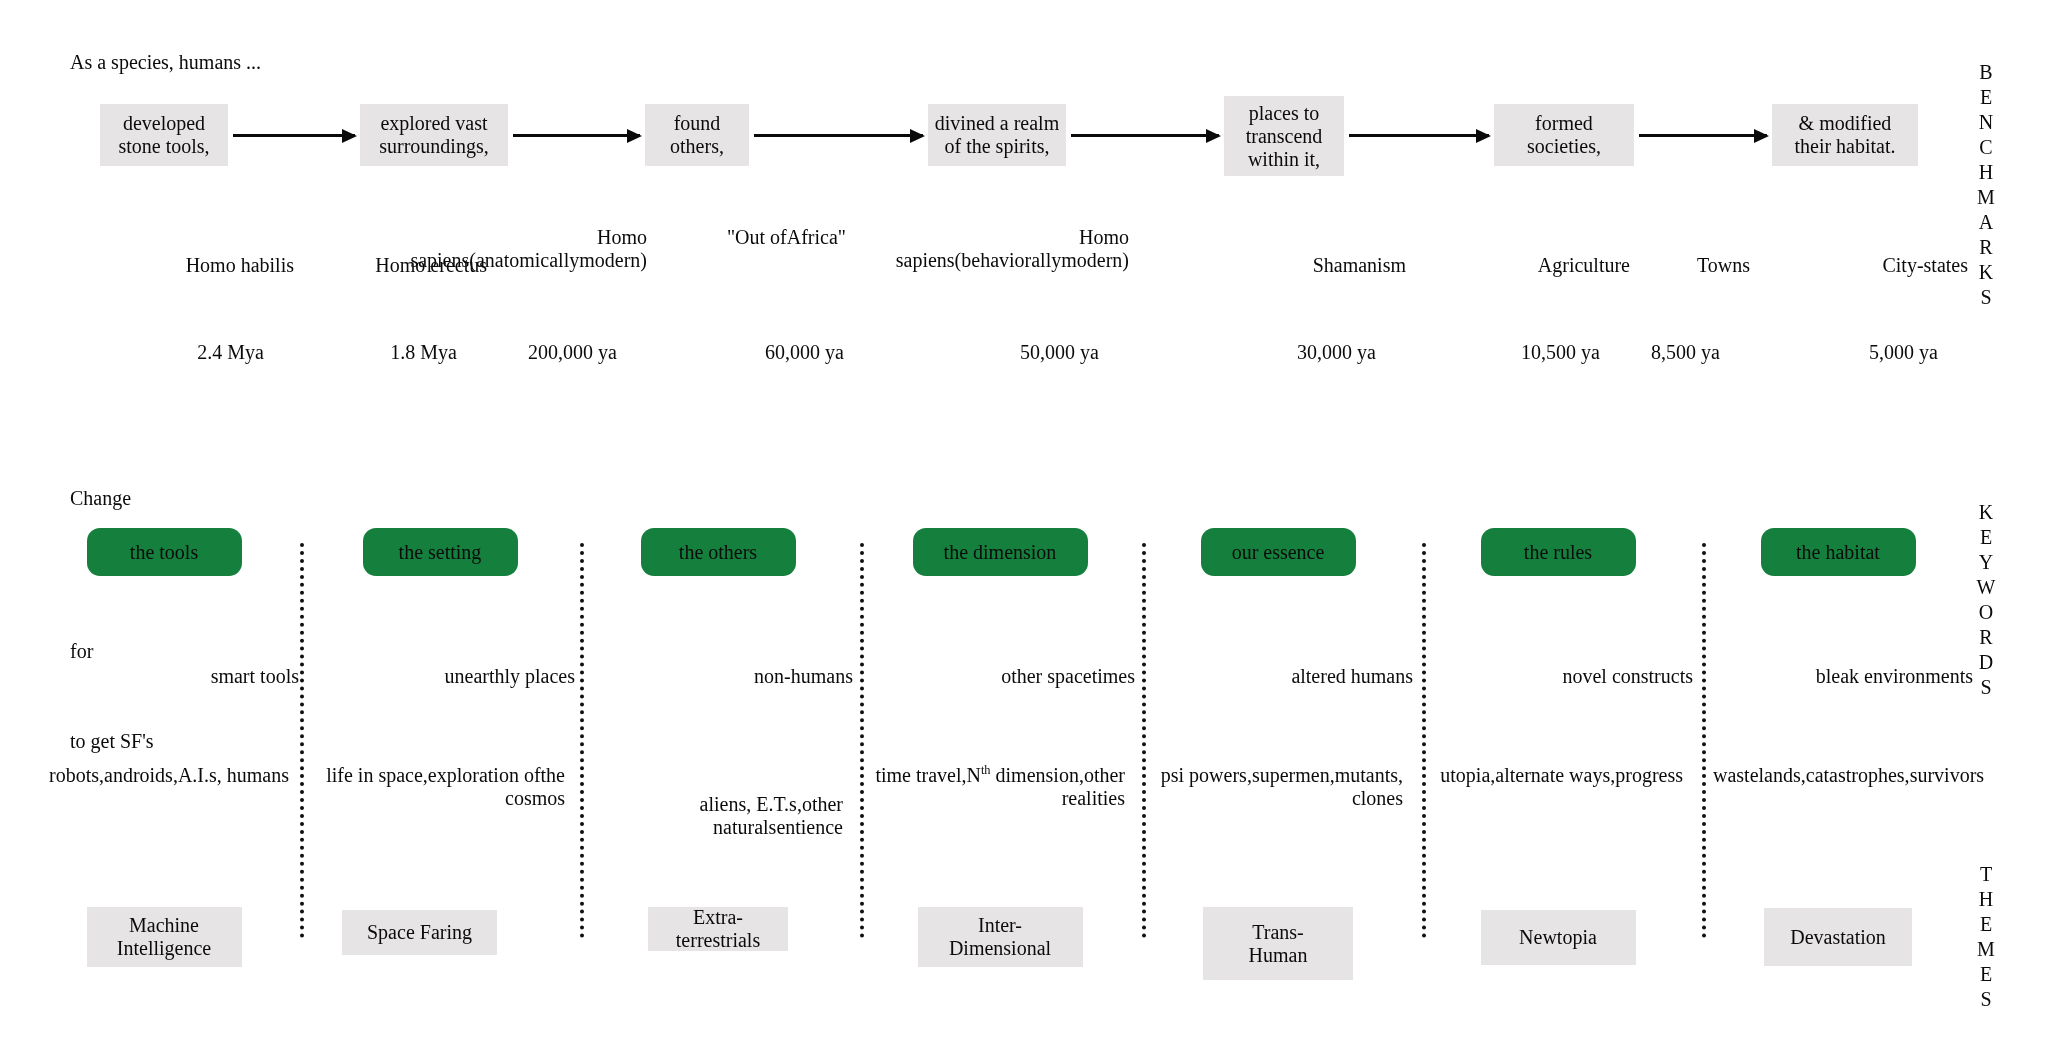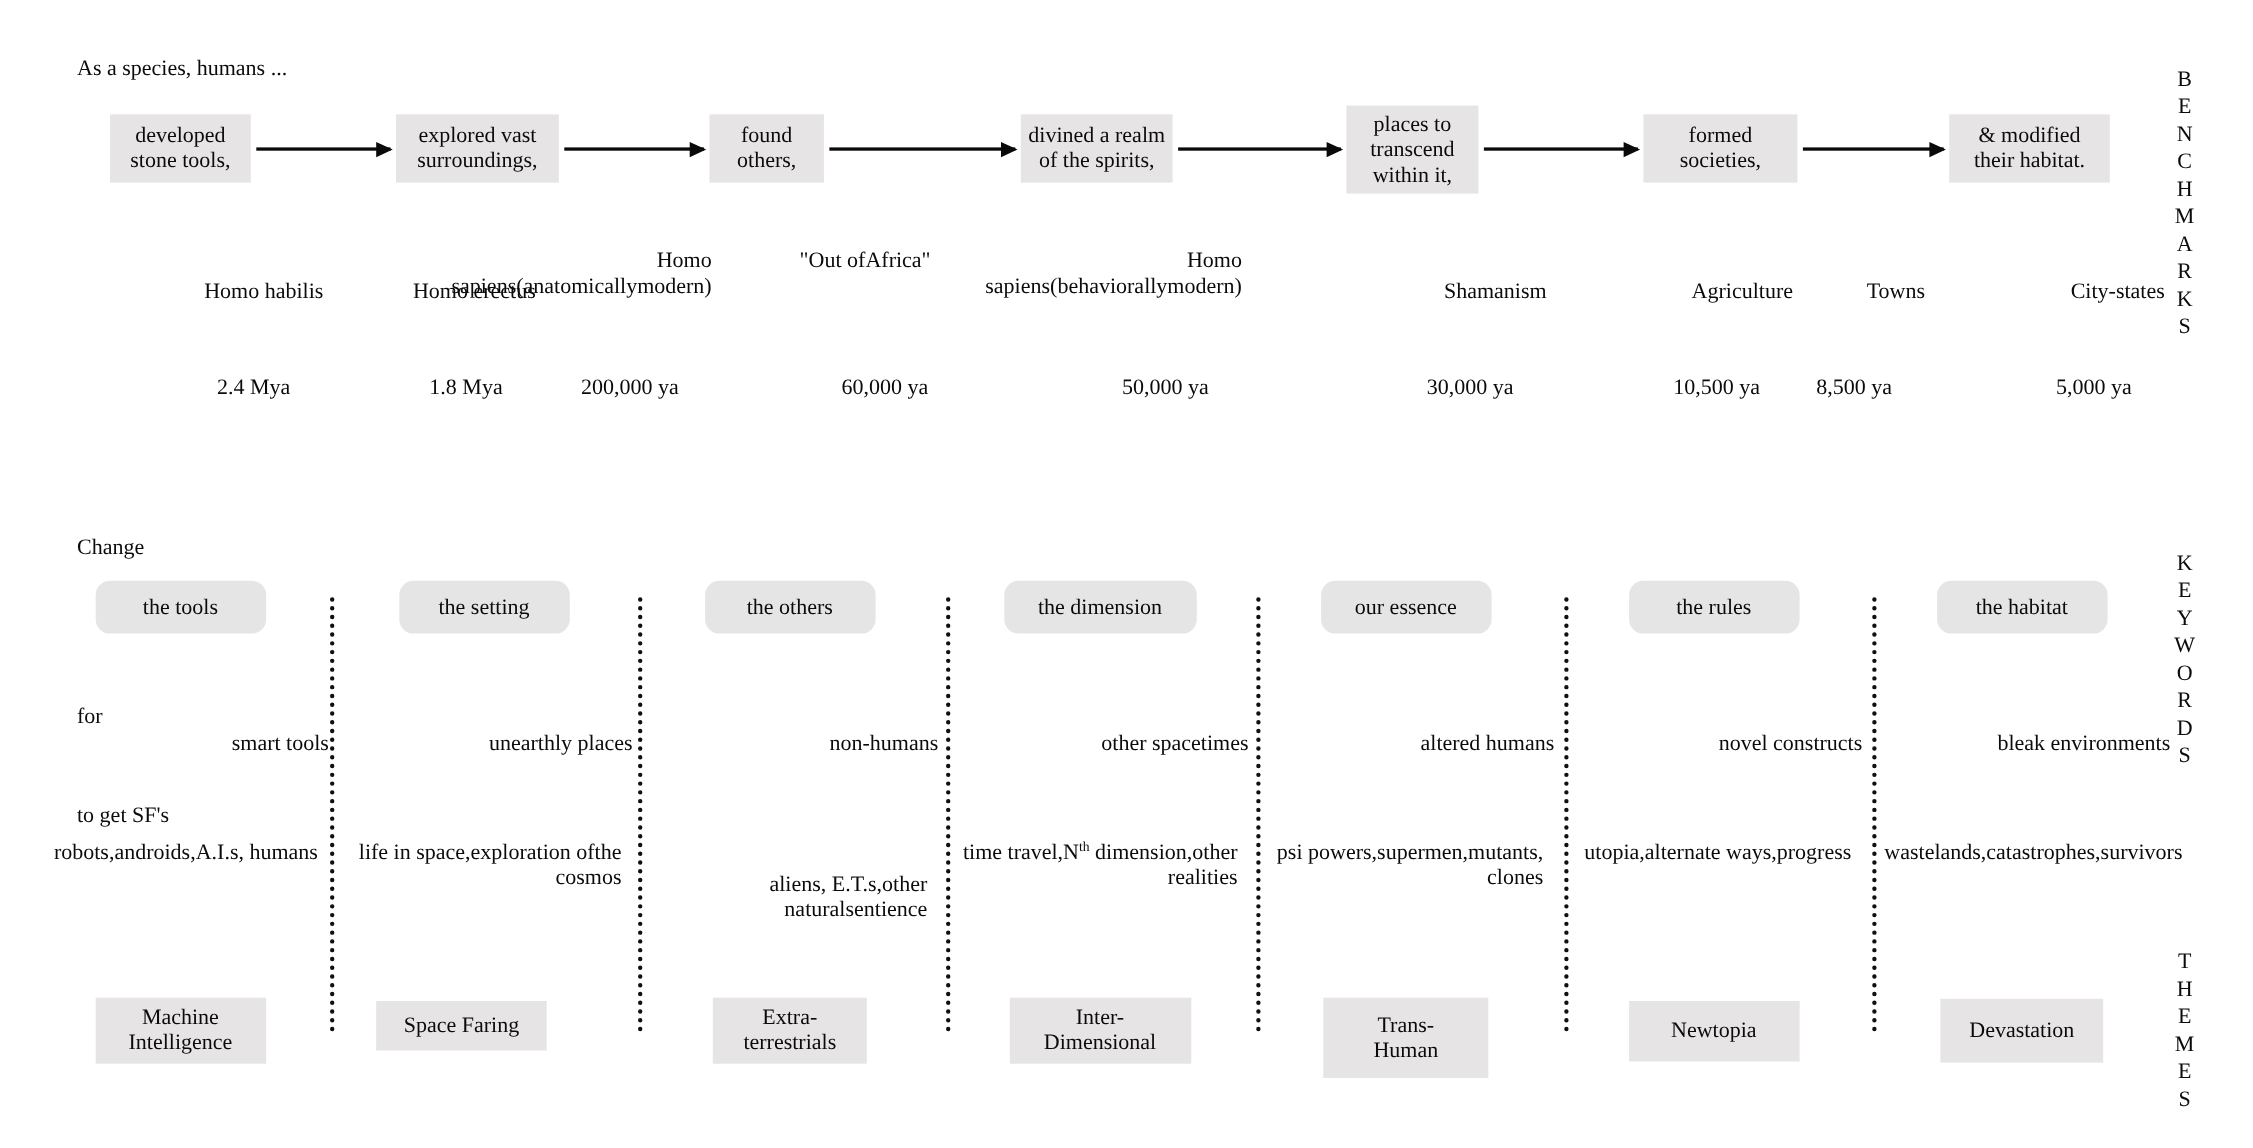--- a/index.html
+++ b/index.html
@@ -29,21 +29,21 @@
   .gbox {
     position: absolute;
     background: #e6e4e4;
     display: flex;
     align-items: center;
     justify-content: center;
     text-align: center;
     font-size: 20px;
     line-height: 23px;
   }
-  .gbox.round { border-radius: 13px; background:#e5e5e5; }
+  .gbox.round { border-radius: 13px; background:#15803d; }
 
   .gbox span { display: block; }
 
   
   .arrow {
     position: absolute;
     height: 3px;
     background: #0a0a0a;
   }
   .arrow::after {
@@ -231,21 +231,21 @@
         <div>
           <span>Machine</span>
           <span>Intelligence</span>
         </div>
       </div>
       <div class="gbox" style="left: 342px; top: 909.5px; width: 155px; height: 45px; align-items: center;">
         <div>
           <span>Space Faring</span>
         </div>
       </div>
-      <div class="gbox" style="left: 648px; top: 907px; width: 140px; height: 60px;">
+      <div class="gbox" style="left: 648px; top: 907px; width: 140px; height: 44px;">
         <div>
           <span>Extra-</span>
           <span>terrestrials</span>
         </div>
       </div>
       <div class="gbox" style="left: 917.5px; top: 907px; width: 165px; height: 60px;">
         <div>
           <span>Inter-</span>
           <span>Dimensional</span>
         </div>

